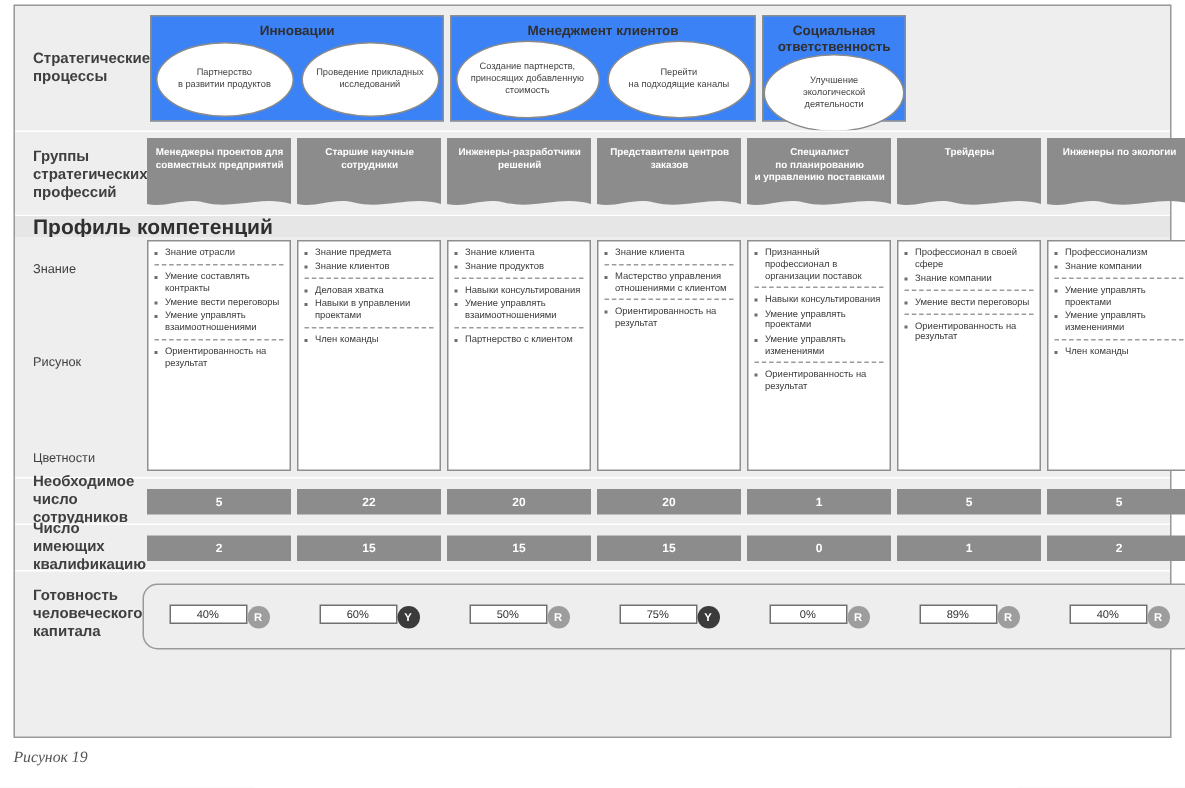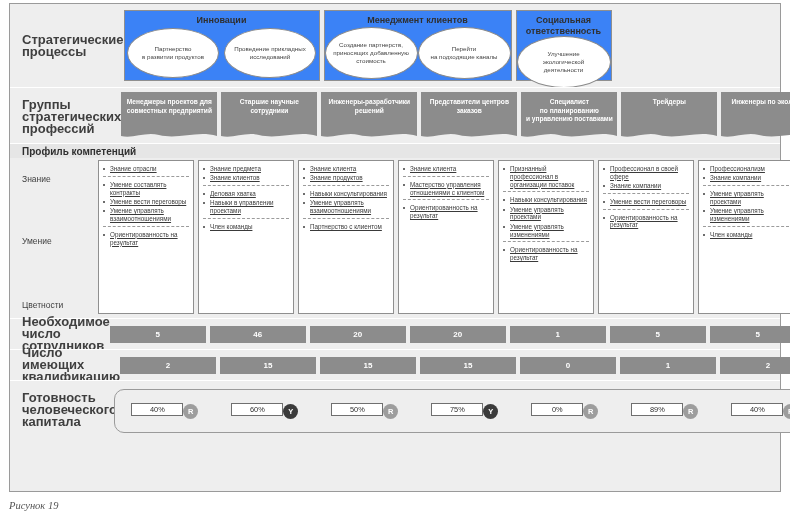--- a/index.html
+++ b/index.html
@@ -18,21 +18,21 @@
     height:19px;background:#6e6e6e;color:#ffffff;
     display:flex;align-items:center;justify-content:center;
     font-size:9.5px;font-weight:bold;letter-spacing:.1px;
   }
   
   .band{position:relative;display:flex;background:#eeeeee;}
   .band.sep{border-top:1px solid #ffffff;}
   .lbl{
     flex:0 0 88px;padding-left:12px;box-sizing:border-box;
     display:flex;flex-direction:column;justify-content:center;
-    font-size:13px;line-height:12px;color:#3f3f3f;
+    font-size:10px;line-height:12px;color:#3f3f3f;
   }
   .lbl.bold{font-weight:bold;}
   .cols{flex:1 1 auto;position:relative;display:flex;}
   
   .proc-row{height:83px;padding:6px 6px 6px 0;box-sizing:border-box;}
   .proc-group{
     background:#3b82f6;border:1px solid #8f8f8f;box-sizing:border-box;
     margin-right:4px;display:flex;flex-direction:column;align-items:center;
     padding-top:4px;
   }
@@ -53,25 +53,25 @@
   .grp-cell{position:relative;margin-right:4px;}
   .grp-shape{position:absolute;inset:0;}
   .grp-text{
     position:absolute;left:0;right:0;top:6px;
     text-align:center;color:#ffffff;font-size:6.6px;line-height:8.6px;
     font-weight:bold;padding:0 4px;box-sizing:border-box;
   }
   
   .profile-head{
     height:14px;display:flex;align-items:center;padding-left:12px;
-    font-size:10px;font-weight:bold;color:#2f2f2f;background:#e6e6e6;
+    font-size:14px;font-weight:bold;color:#2f2f2f;background:#e6e6e6;
     border-top:1px solid #ffffff;
   }
   
-  .prof-row{height:160px;padding:2px 6px 4px 0;box-sizing:border-box;text-decoration:underline;}
+  .prof-row{height:160px;padding:2px 6px 4px 0;box-sizing:border-box;}
   .prof-lbl{
     flex:0 0 88px;padding-left:12px;box-sizing:border-box;position:relative;
     font-size:8.5px;color:#3f3f3f;
   }
   .prof-lbl span{position:absolute;left:12px;}
   .prof-card{
     background:#ffffff;border:1px solid #8f8f8f;box-sizing:border-box;
     margin-right:4px;padding:4px 4px 2px 4px;overflow:hidden;
   }
   .bgroup{}
@@ -135,21 +135,21 @@
           <div class="proc-title">Инновации</div>
           <div class="ovals">
             <div class="oval w1">
               <span>Партнерство<br>в развитии продуктов</span>
             </div>
             <div class="oval w1">
               <span>Проведение прикладных<br>исследований</span>
             </div>
           </div>
         </div>
-        <div class="proc-group" style="width: 188px; justify-content: center;">
+        <div class="proc-group" style="width: 204px; justify-content: center;">
           <div class="proc-title">Менеджмент клиентов</div>
           <div class="ovals">
             <div class="oval w2">
               <span>Создание партнерств,<br>приносящих добавленную<br>стоимость</span>
             </div>
             <div class="oval w2">
               <span>Перейти<br>на подходящие каналы</span>
             </div>
           </div>
         </div>
@@ -214,21 +214,21 @@
       </div>
   </div>
 
   <div class="profile-head">
     <span>Профиль компетенций</span>
   </div>
 
   <div class="band prof-row">
     <div class="prof-lbl">
       <span style="top:14px">Знание</span>
-      <span style="top:76px">Умение</span>
+      <span style="top:76px">Рисунок</span>
       <span style="top:140px">Цветности</span>
     </div>
     <div class="cols" id="prof-cols">
         <div class="prof-card" style="width: 96px;">
           <div class="bgroup">
             <div class="bitem">Знание отрасли</div>
           </div>
           <div class="bgroup">
             <div class="bitem">Умение составлять контракты</div>
             <div class="bitem">Умение вести переговоры</div>
@@ -315,21 +315,21 @@
         </div>
       </div>
   </div>
 
   <div class="band num-row sep">
     <div class="lbl bold">
       <div>Необходимое<br>число сотрудников</div>
     </div>
     <div class="cols" id="req-cols">
         <div class="num-box" style="width: 96px;">5</div>
-        <div class="num-box" style="width: 96px;">46</div>
+        <div class="num-box" style="width: 96px;">22</div>
         <div class="num-box" style="width: 96px;">20</div>
         <div class="num-box" style="width: 96px;">20</div>
         <div class="num-box" style="width: 96px;">1</div>
         <div class="num-box" style="width: 96px;">5</div>
         <div class="num-box" style="width: 96px;">5</div>
       </div>
   </div>
 
   <div class="band num-row sep">
     <div class="lbl bold">

